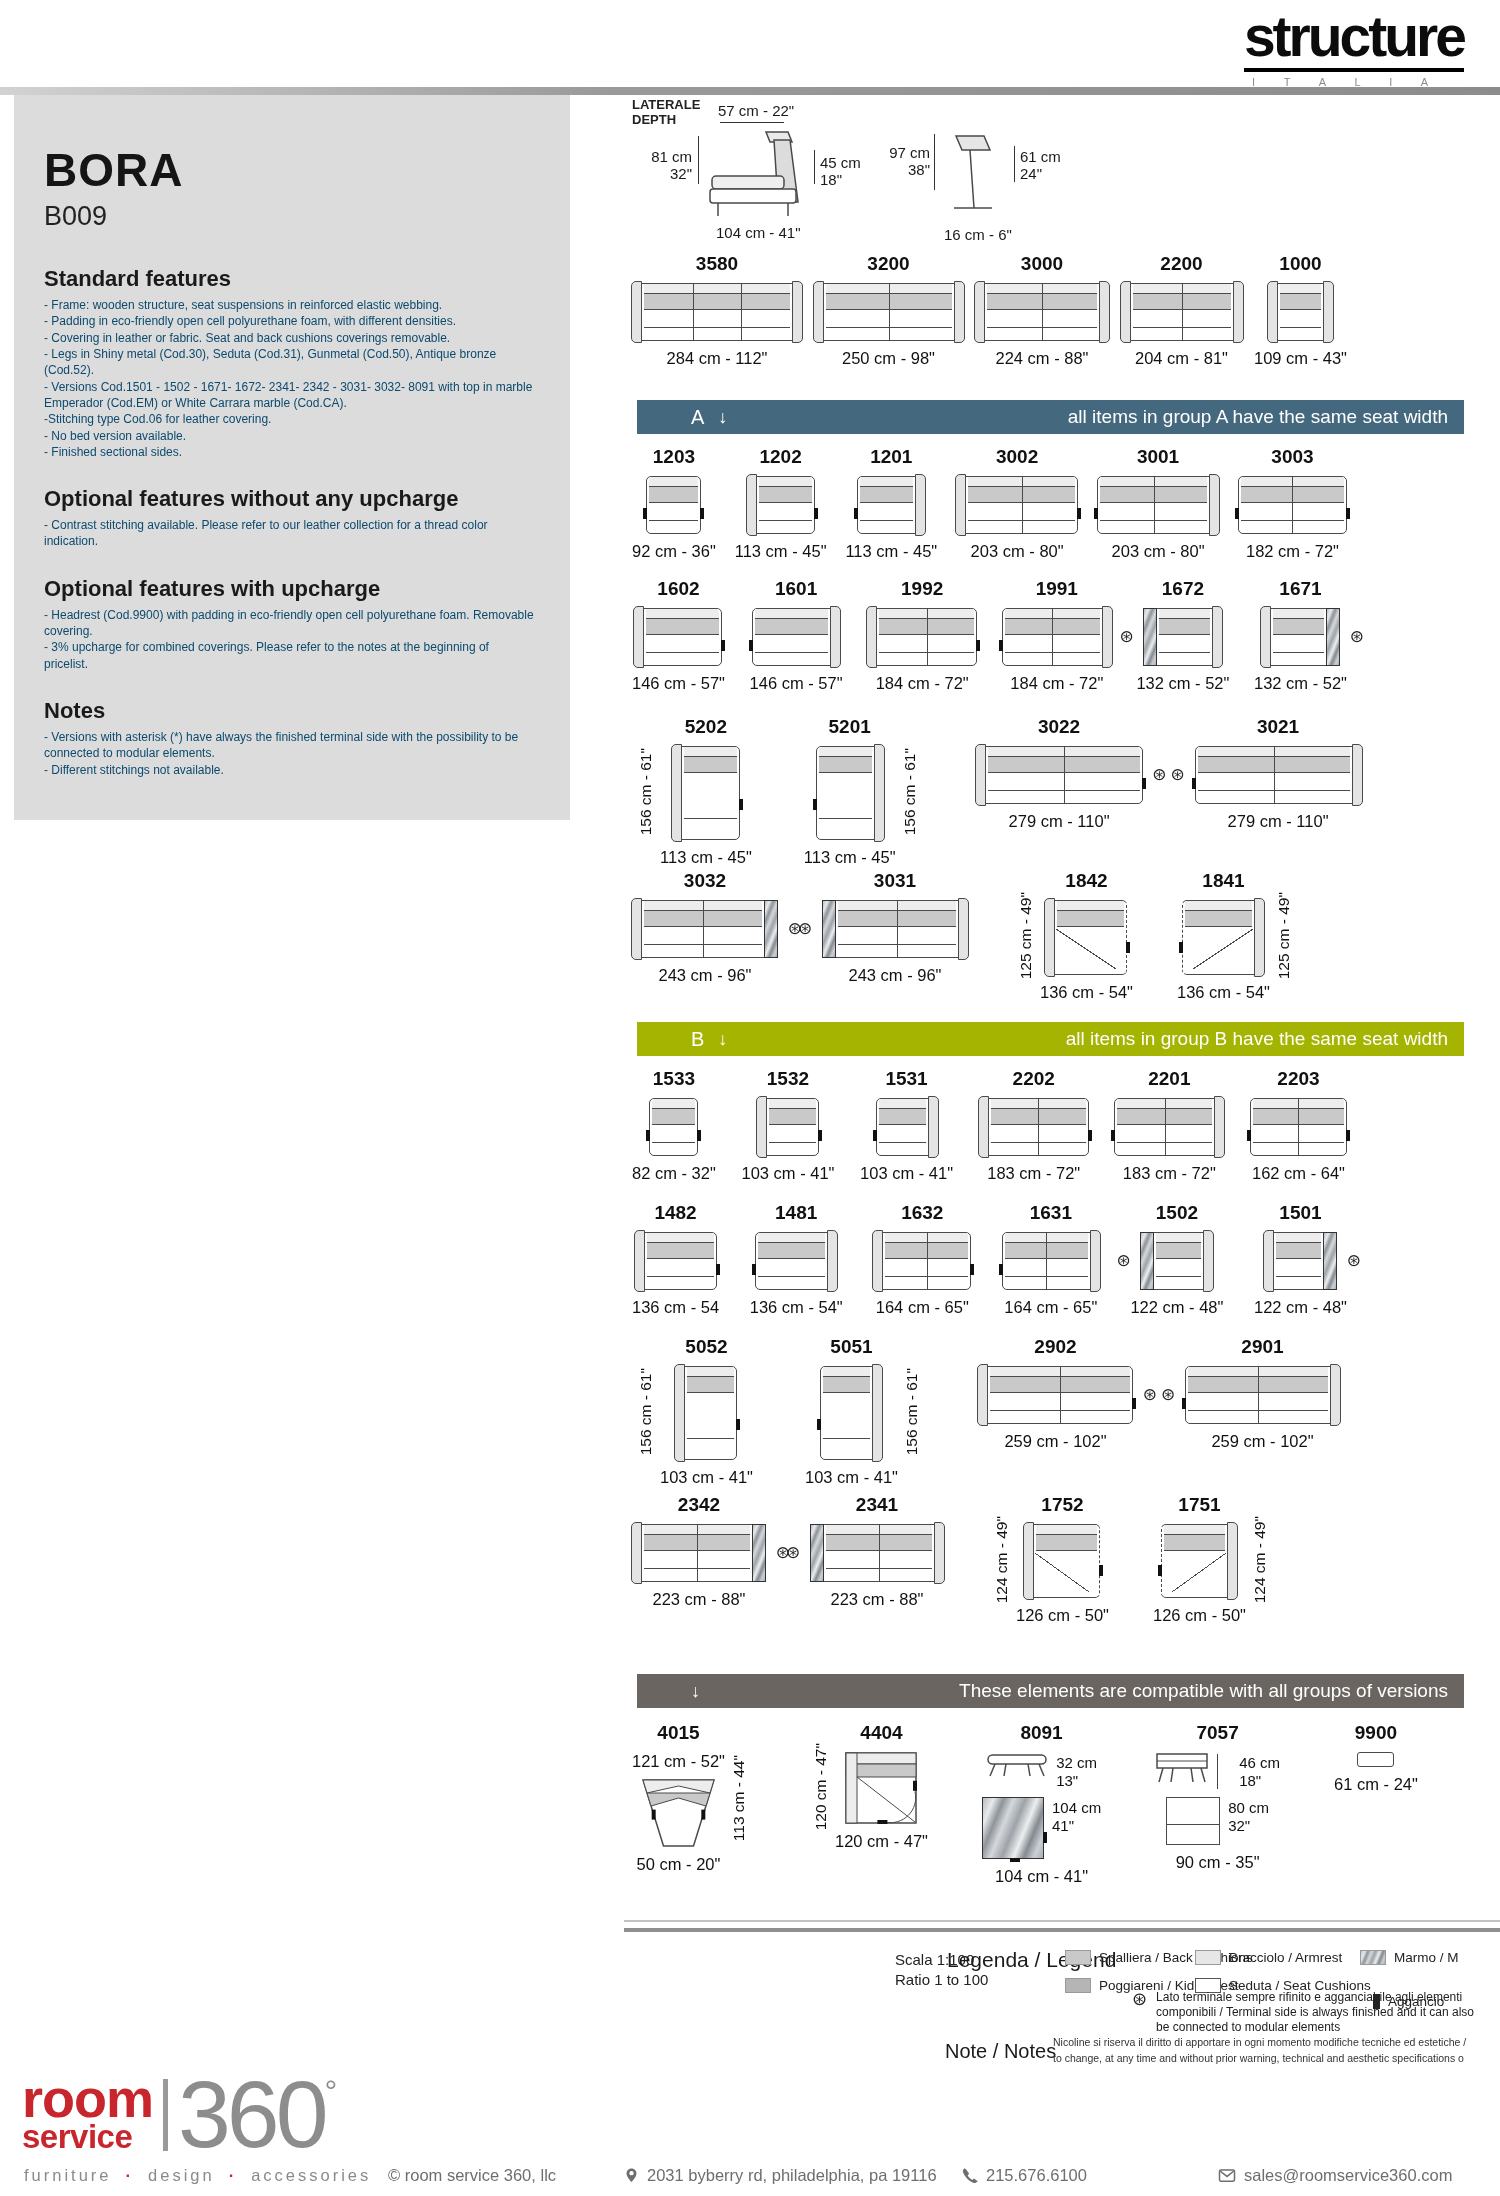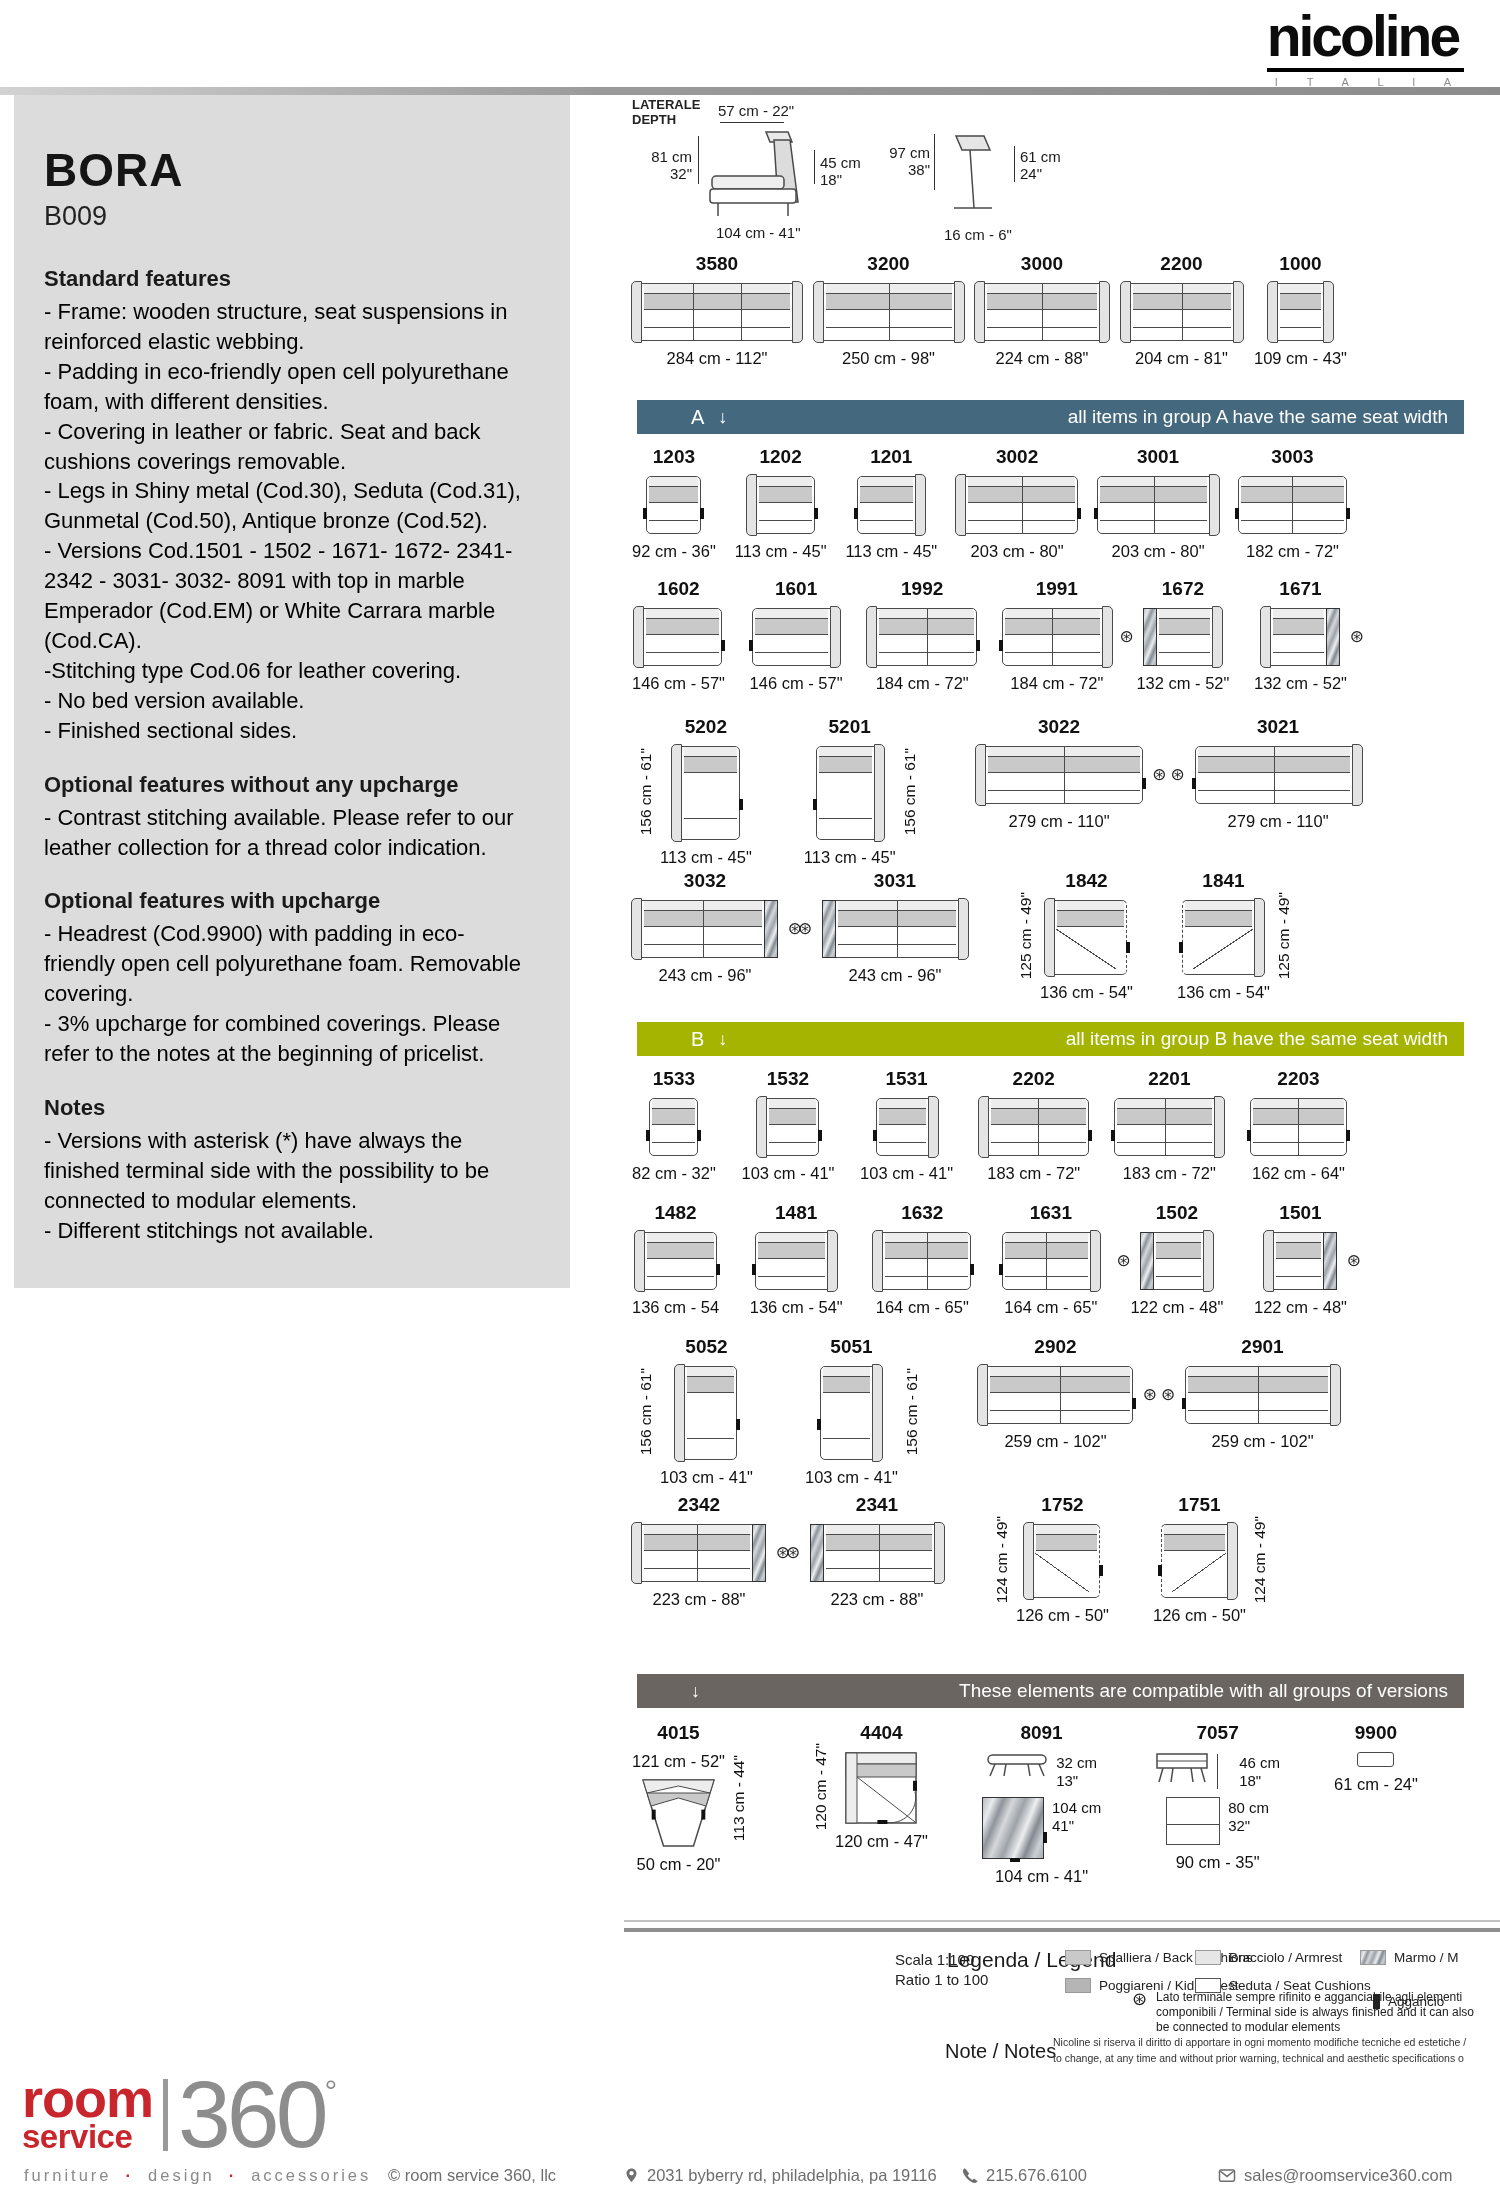--- a/index.html
+++ b/index.html
@@ -11,21 +11,21 @@
   .brand-word{font-size:57px;font-weight:700;letter-spacing:-3px;color:#0c0c0c;line-height:1;}
   .brand-sub{border-top:4px solid #000;margin-top:3px;padding:4px 0 0 8px;font-size:11px;letter-spacing:13px;color:#8b8b8b;white-space:nowrap;}
   .toprule{position:absolute;left:0;right:0;top:87px;height:8px;background:linear-gradient(to right,#d2d2d2,#9a9a9a 40%,#8c8c8c);}
 
   
   .panel{position:absolute;left:14px;top:95px;width:556px;box-sizing:border-box;background:#dcdcdc;padding:48px 36px 42px 30px;}
   .title{font-size:46px;font-weight:700;letter-spacing:1px;color:#151515;}
   .subtitle{font-size:27px;margin-top:4px;color:#222;}
   #left-sections{margin-top:34px;}
   .sec-h{font-size:22px;font-weight:700;margin:26px 0 5px 0;color:#1a1a1a;}
-  .sec-line{font-size:22px;line-height:1.36;color:#000000;}
+  .sec-line{font-size:12px;line-height:1.36;color:#0c4a6e;}
 
   
   .sidewrap{position:absolute;left:632px;top:92px;width:440px;height:158px;}
   .sidewrap .abs{position:absolute;}
   .lab-ld{left:0;top:6px;font-size:13px;font-weight:700;white-space:pre-line;line-height:1.15;color:#222;}
   .sd{font-size:15px;color:#1a1a1a;line-height:1.15;white-space:nowrap;}
   .dimline-h{border-top:1.5px solid #333;}
   .dimline-v{border-left:1.5px solid #333;}
 
   
@@ -118,21 +118,21 @@
   #ft-phone{left:961px;}
   #ft-mail{left:1218px;}
   .ft svg{flex:none;}
 </style>
 </head>
 <body>
 
 <div class="page">
 
   <div class="brand">
-    <div class="brand-word">nicoline</div>
+    <div class="brand-word">structure</div>
     <div class="brand-sub">I T A L I A</div>
   </div>
   <div class="toprule"></div>
 
   <aside class="panel">
     <div class="title">BORA</div>
     <div class="subtitle">B009</div>
     <div id="left-sections">
         <div class="sec-h">Standard features</div>
         <div class="sec-line">- Frame: wooden structure, seat suspensions in reinforced elastic webbing.</div>

